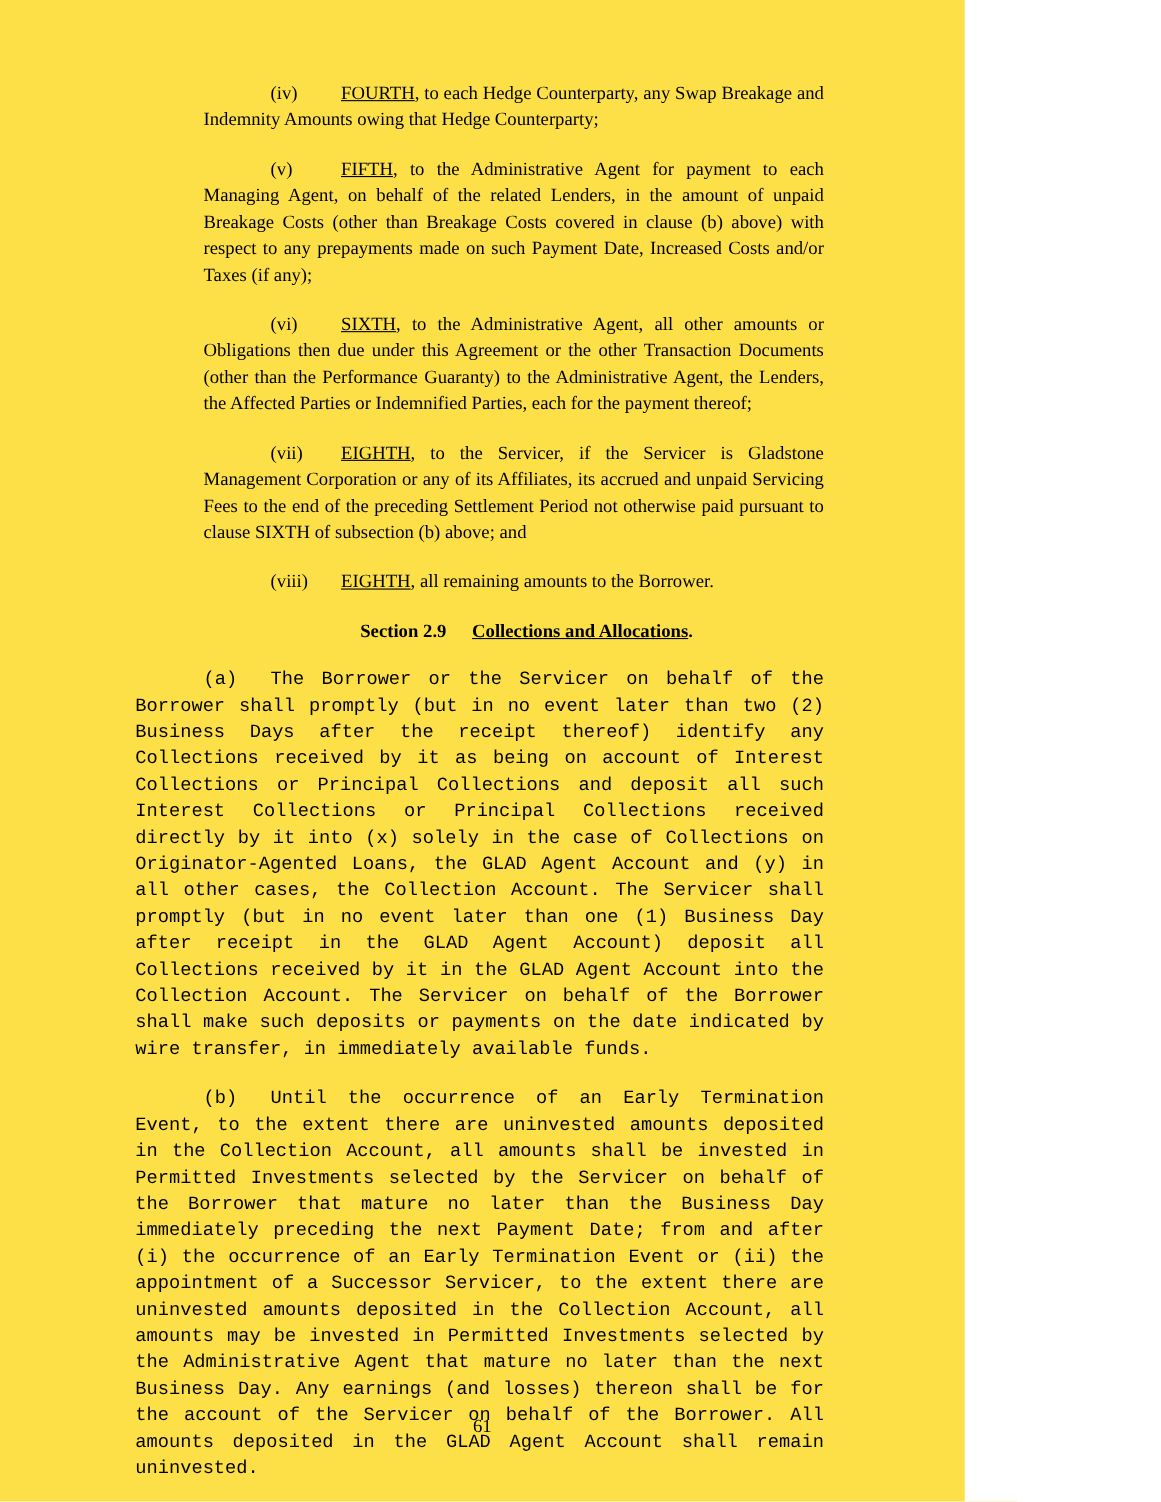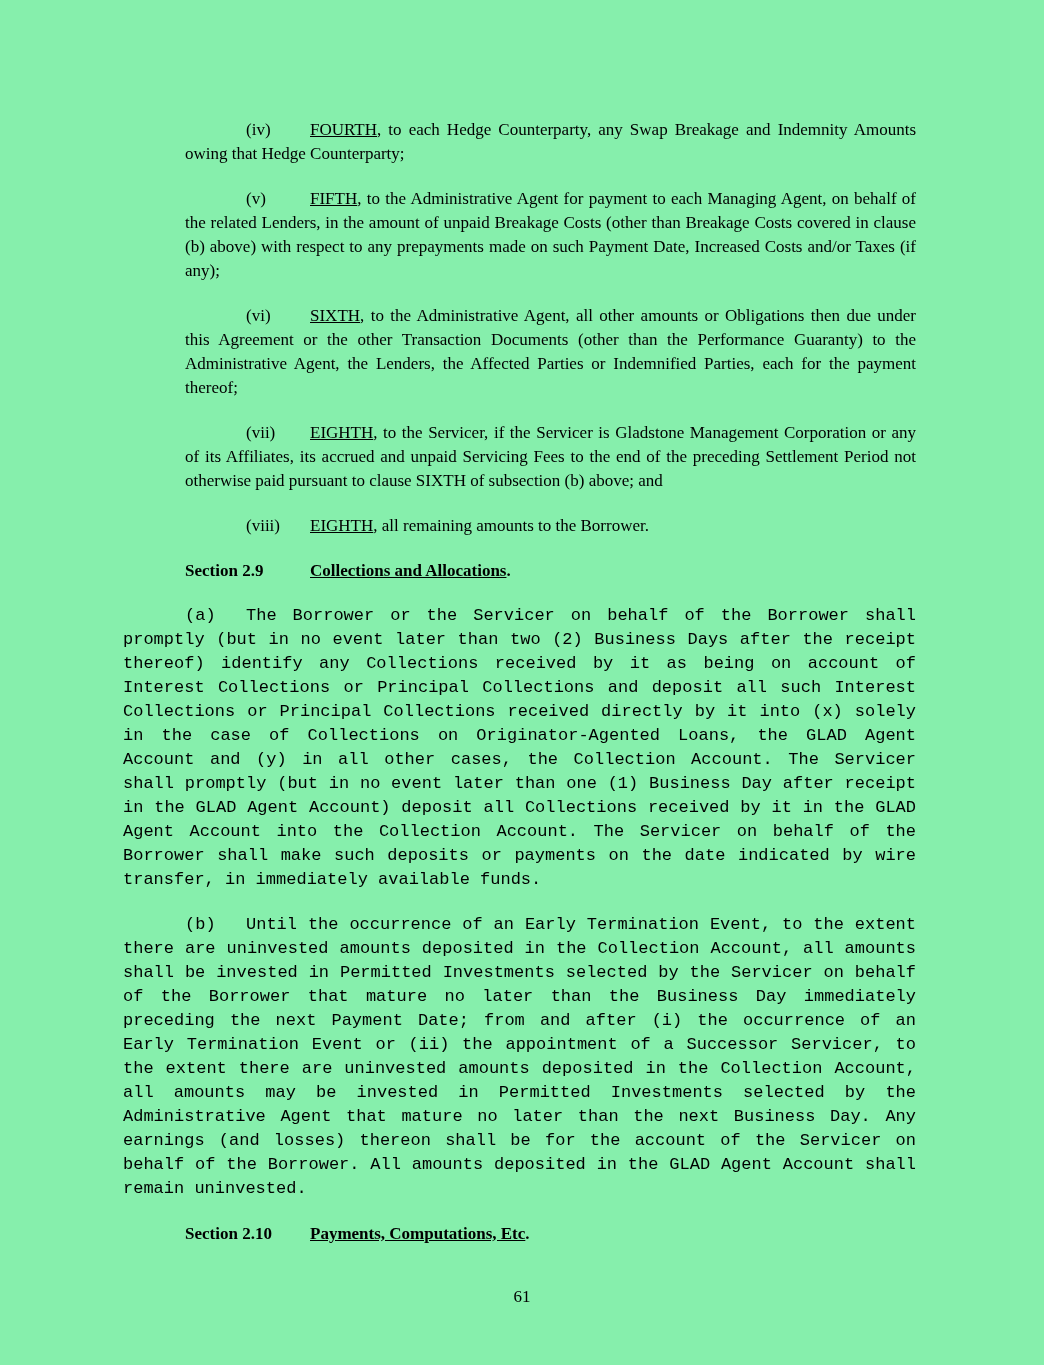--- a/index.html
+++ b/index.html
@@ -2,32 +2,32 @@
 <html><head>
 <meta charset="utf-8">
 <style>
   html, body {
     margin: 0;
     padding: 0;
     background: #ffffff;
   }
   .page {
     position: relative;
-    width: 1044px;
+    width: 877px;
     height: 1365px;
     box-sizing: border-box;
-    background: #86efac;
+    background: #fde047;
     color: #000000;
     font-family: "Liberation Serif", "DejaVu Serif", serif;
     font-size: 17px;
     line-height: 24px;
-    padding: 118px 128px 0 123px;
+    padding: 73px 128px 0 123px;
     overflow: hidden;
   }
-  p { margin: 0 0 21px 0; }
+  p { margin: 0 0 21px 0; text-align: center; }
 
   
   .clause {
     margin-left: 62px;
     text-indent: 61px;
     text-align: justify;
   }
   .clause-num {
     display: inline-block;
     width: 64px;

